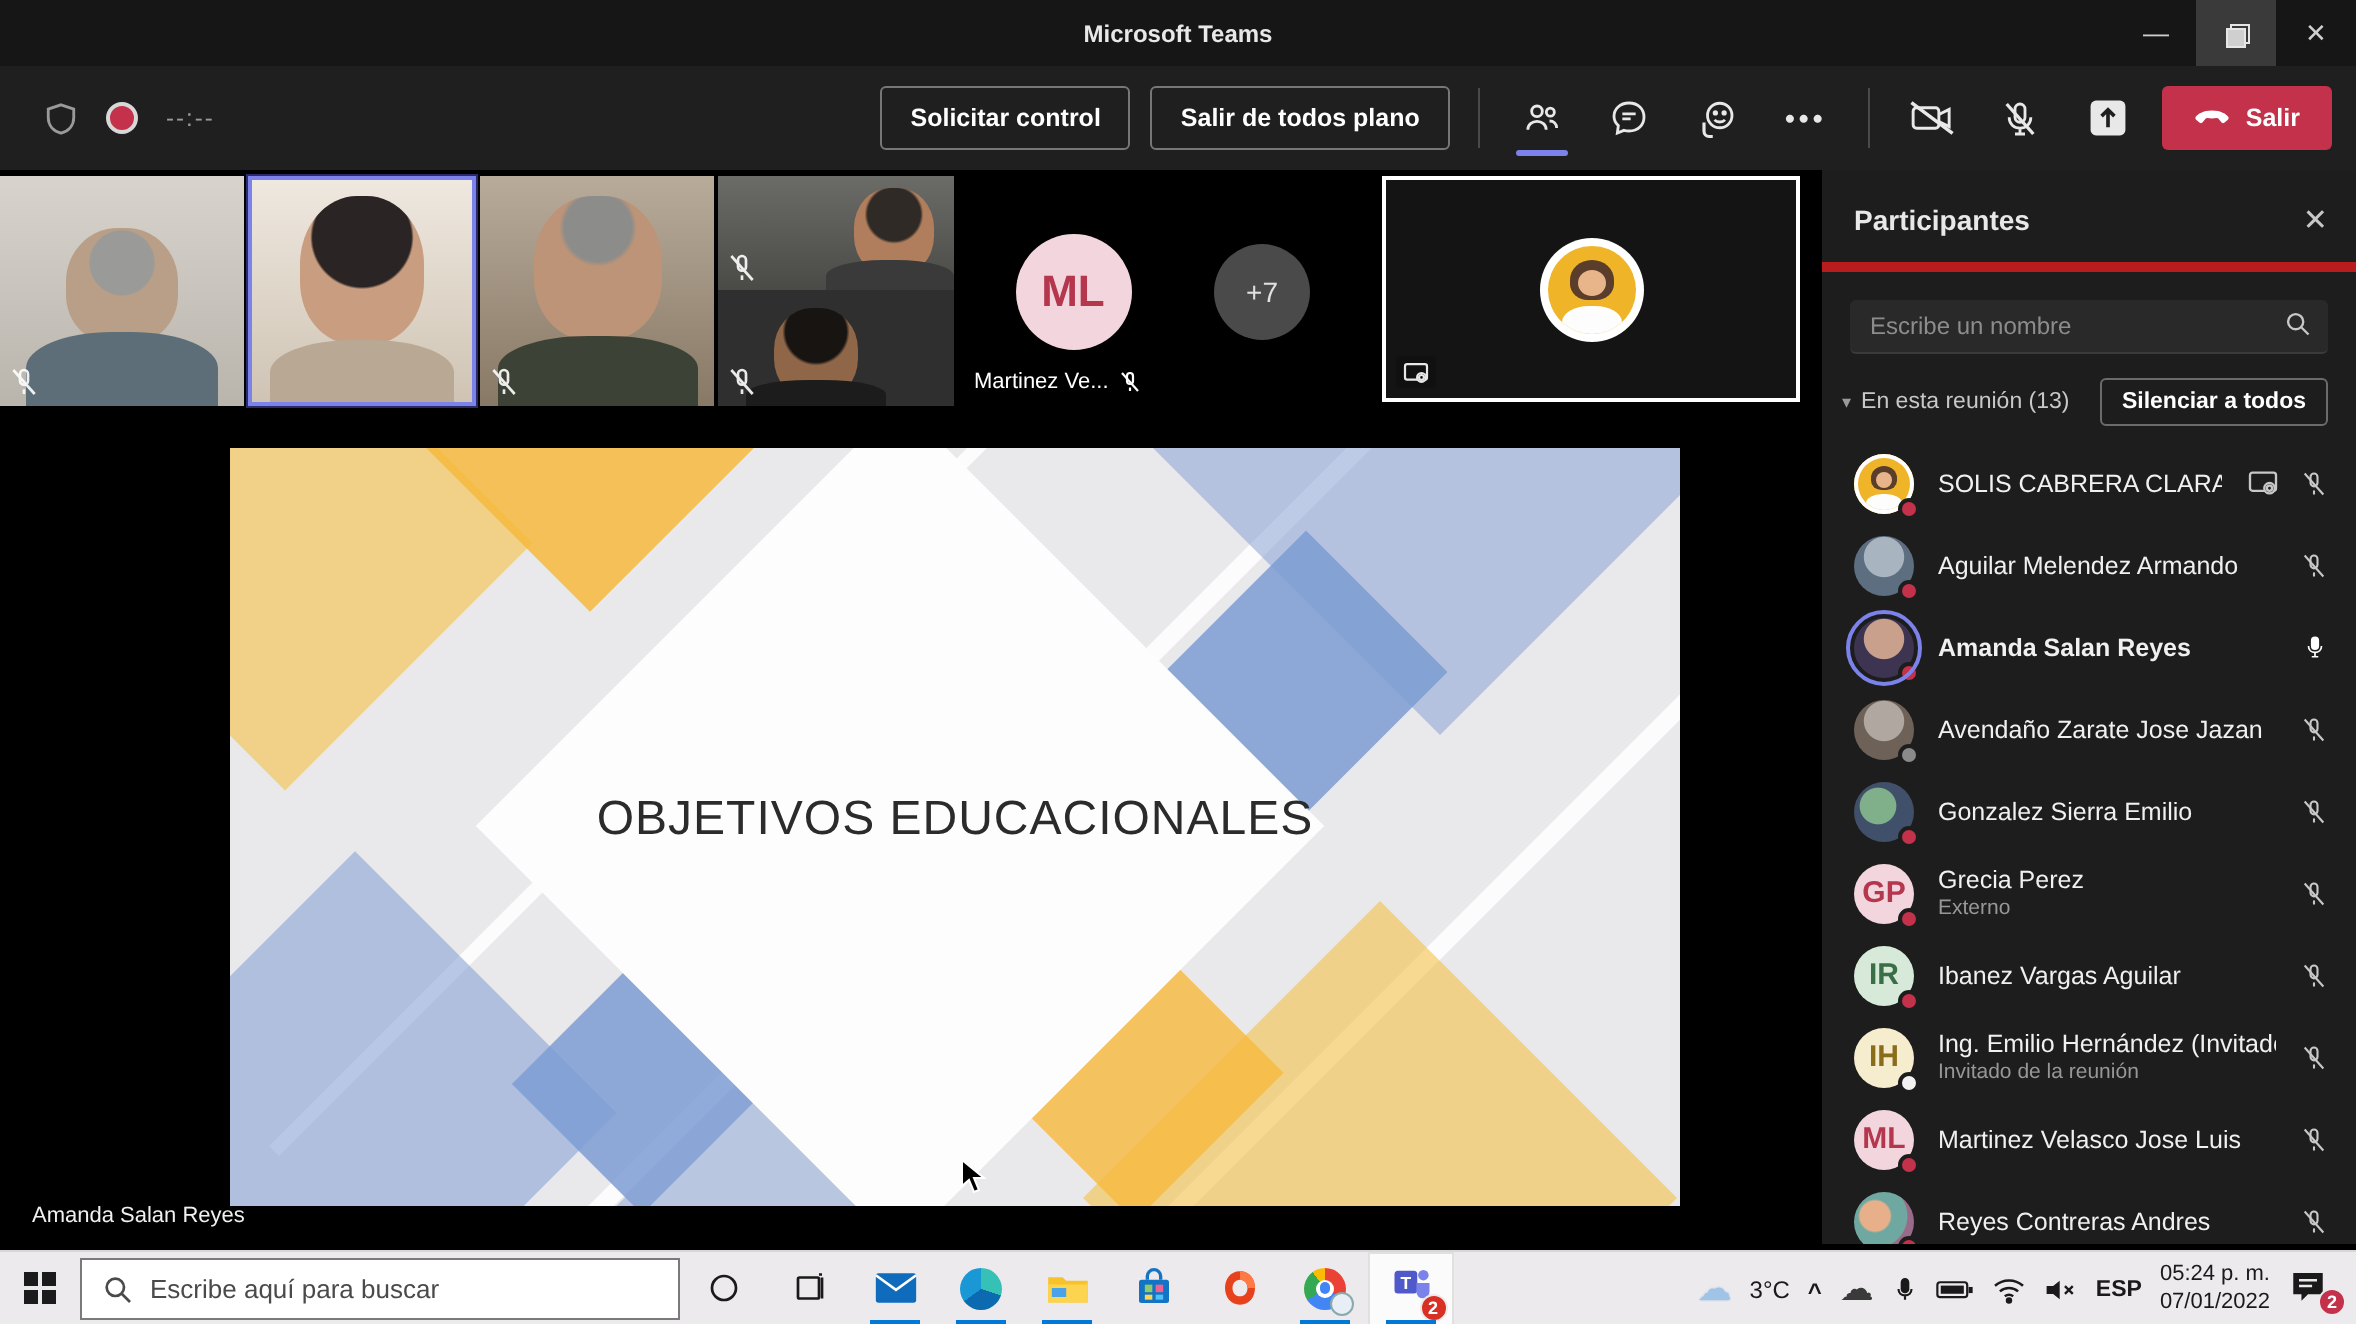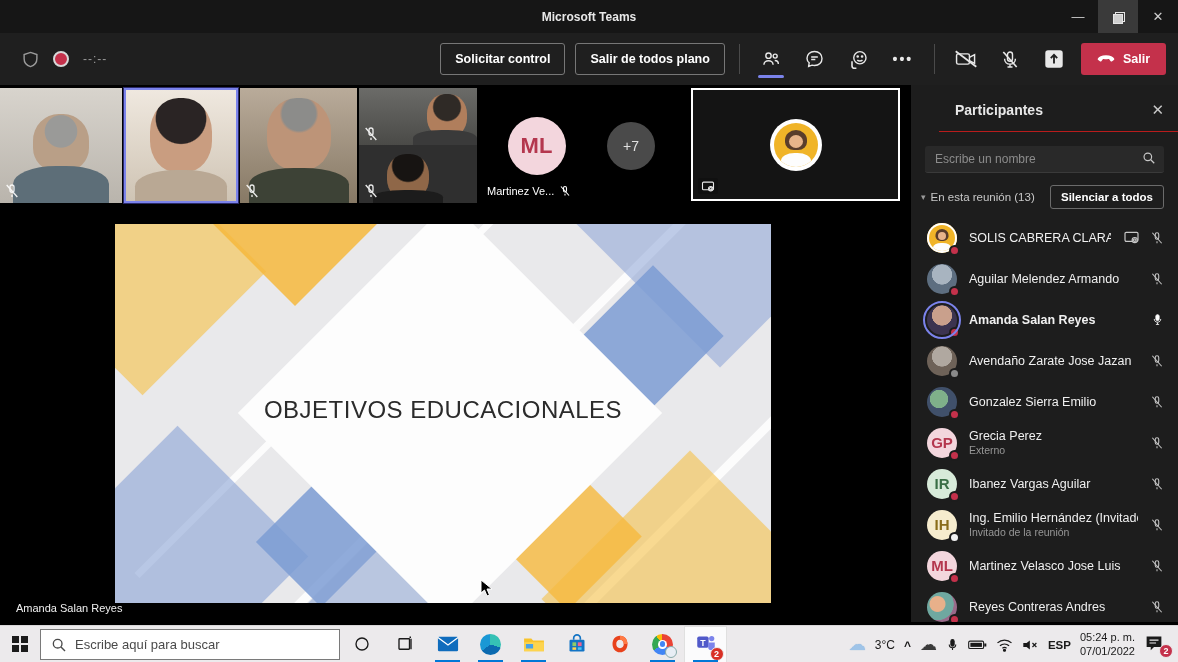--- a/index.html
+++ b/index.html
@@ -55,30 +55,30 @@
   .cartoon .face { position:absolute; left:50%; top:12px; transform:translateX(-50%); width:14px; height:13px; border-radius:50%; background:#e8b48a; }
   .cartoon .shirt { position:absolute; left:50%; bottom:-4px; transform:translateX(-50%); width:30px; height:18px; border-radius:45% 45% 0 0; background:#fdfdfd; }
   .share-badge { position:absolute; left:5px; bottom:5px; width:20px; height:16px; background:#101010; border-radius:2px; display:flex; align-items:center; justify-content:center; }
   .cartoon.small { width:30px; height:30px; }
   .cartoon.small .disc { width:26px; height:26px; }
   .cartoon.small .hair { width:13px; height:12px; top:4px; }
   .cartoon.small .face { width:8px; height:8px; top:7px; }
   .cartoon.small .shirt { width:18px; height:10px; bottom:-2px; }
 
   
-  .slide { position:absolute; left:115px; top:139px; width:656px; height:379px; background:#e9e9eb; overflow:hidden; }
+  .slide { position:absolute; left:115px; top:139px; width:725px; height:379px; background:#e9e9eb; overflow:hidden; }
   .dm { position:absolute; transform:rotate(45deg); }
   .stripe { position:absolute; background:#fff; opacity:.85; transform:rotate(-45deg); }
   .slide-title { position:absolute; left:0; top:172px; width:100%; text-align:center; color:#2b2b2b; font-size:24px; letter-spacing:.5px; }
   .presenter-label { position:absolute; left:16px; bottom:8px; color:#f0f0f0; font-size:11px; }
   .cursor { position:absolute; left:480px; top:494px; }
 
   
   .panel { position:absolute; left:910px; top:85px; width:268px; height:537px; background:#1d1d1d; border-left:1px solid #000; color:#e8e8e8; overflow:hidden; }
-  .panel-header { display:flex; align-items:center; justify-content:space-between; padding:16px 14px 12px 16px; border-bottom:1px solid #b91c1c;margin-left:28px; }
+  .panel-header { display:flex; align-items:center; justify-content:space-between; padding:16px 14px 12px 16px; border-bottom:5px solid #b91c1c; }
   .panel-title { font-size:14px; font-weight:bold; }
   .panel-close { color:#c8c8c8; font-size:15px; }
   .search-wrap { margin:14px 14px 8px 14px; position:relative; }
   .search-input { width:100%; height:27px; background:#292929; border:none; border-bottom:1px solid #3a3a3a; border-radius:3px; color:#dcdcdc; font-size:12px; padding:0 30px 0 10px; }
   .search-input::placeholder { color:#8c8c8c; }
   .search-icon { position:absolute; right:8px; top:5px; }
   .section-row { display:flex; align-items:center; justify-content:space-between; padding:4px 14px 8px 10px; }
   .section-label { display:flex; align-items:center; gap:5px; color:#c8c8c8; font-size:11.5px; }
   .caret { font-size:9px; color:#9a9a9a; }
   .muteall-btn { border:1px solid #6b6b6b; border-radius:3px; background:transparent; color:#fff; font-size:11.5px; font-weight:bold; padding:5px 10px; }

